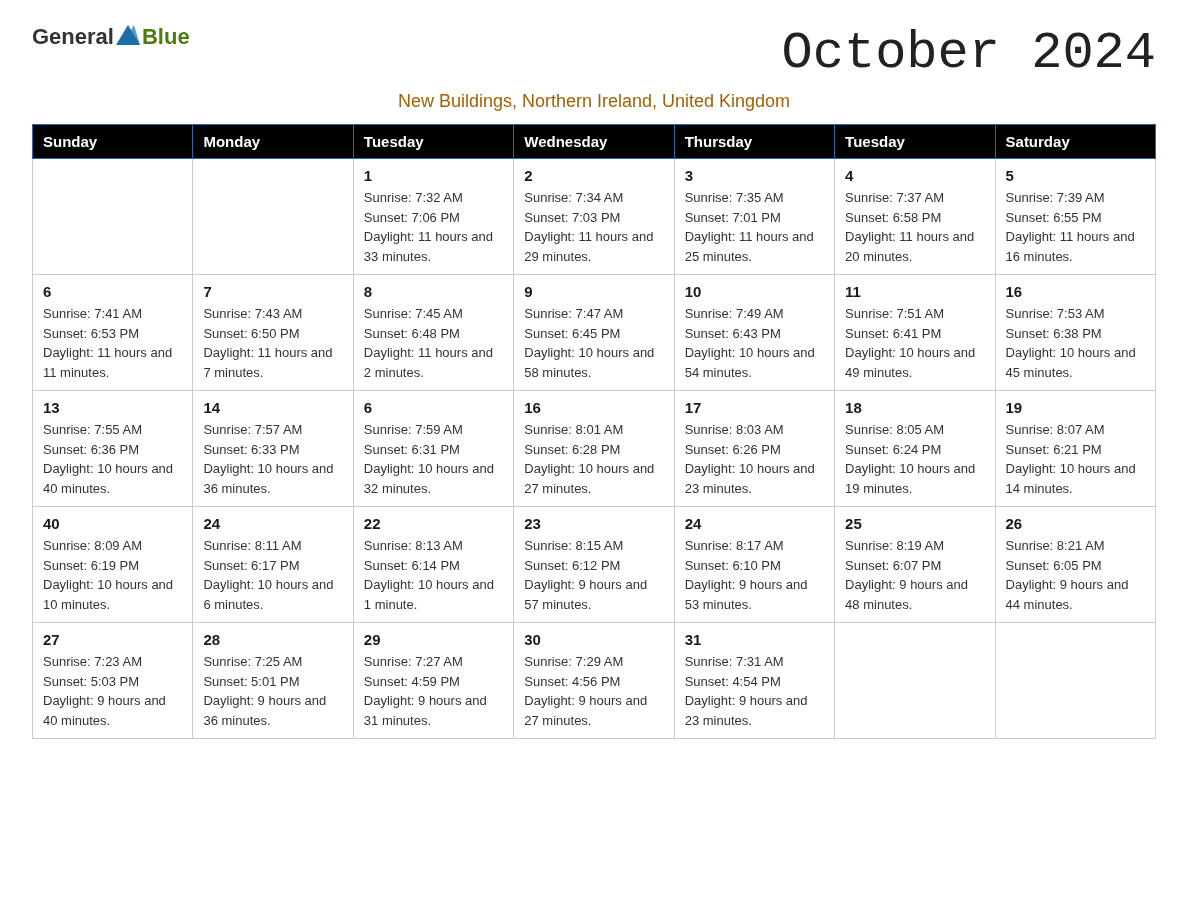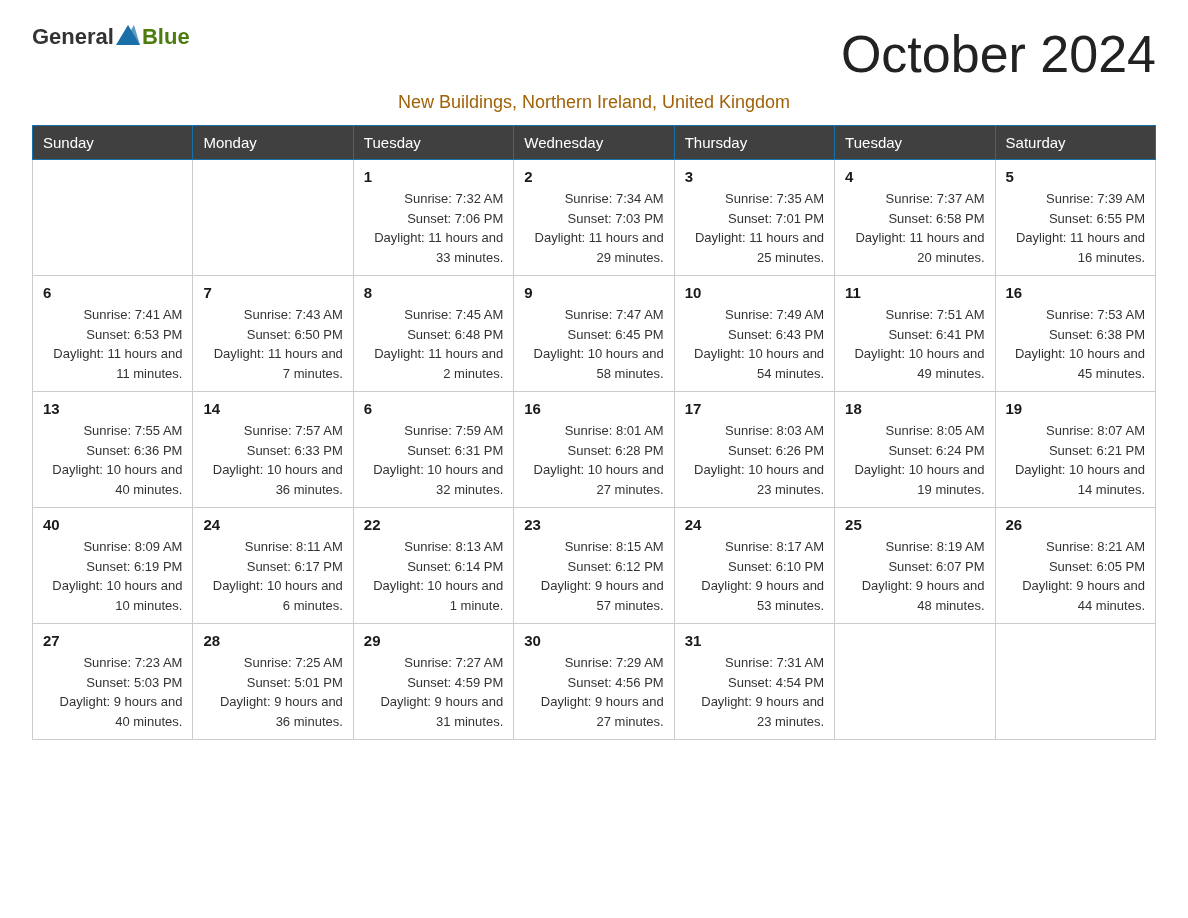--- a/index.html
+++ b/index.html
@@ -32,37 +32,38 @@
       margin-left: 2px;
       margin-right: 2px;
       position: relative;
       top: -2px;
     }
     .month-title {
       font-size: 52px;
       font-weight: normal;
       color: #222;
       text-align: right;
+      font-family: Liberation Mono, monospace;
     }
     .subtitle {
       text-align: center;
       font-size: 18px;
       color: #a16207;
       margin-bottom: 12px;
     }
     .calendar {
       width: 100%;
       border-collapse: collapse;
       border: 1px solid #aaa;
     }
     .calendar th {
-      background-color: #404040;
+      background-color: #000000;
       color: #fff;
       font-size: 15px;
-      font-weight: normal;
+      font-weight: bold;
       padding: 8px 10px;
       text-align: left;
       border: 1px solid #1a6fa8;
     }
     .calendar td {
       vertical-align: top;
       padding: 8px 10px;
       border: 1px solid #ccc;
       width: 14.28%;
       min-height: 90px;
@@ -73,21 +74,20 @@
     .day-number {
       font-size: 15px;
       font-weight: bold;
       color: #1a1a1a;
       margin-bottom: 4px;
     }
     .day-info {
       font-size: 13px;
       color: #333;
       line-height: 1.5;
-      text-align: right;
     }
     .empty-cell {
       background: #fff;
     }
     .logo-wrapper {
       display: flex;
       flex-direction: row;
       align-items: flex-start;
     }
     .logo-line {

